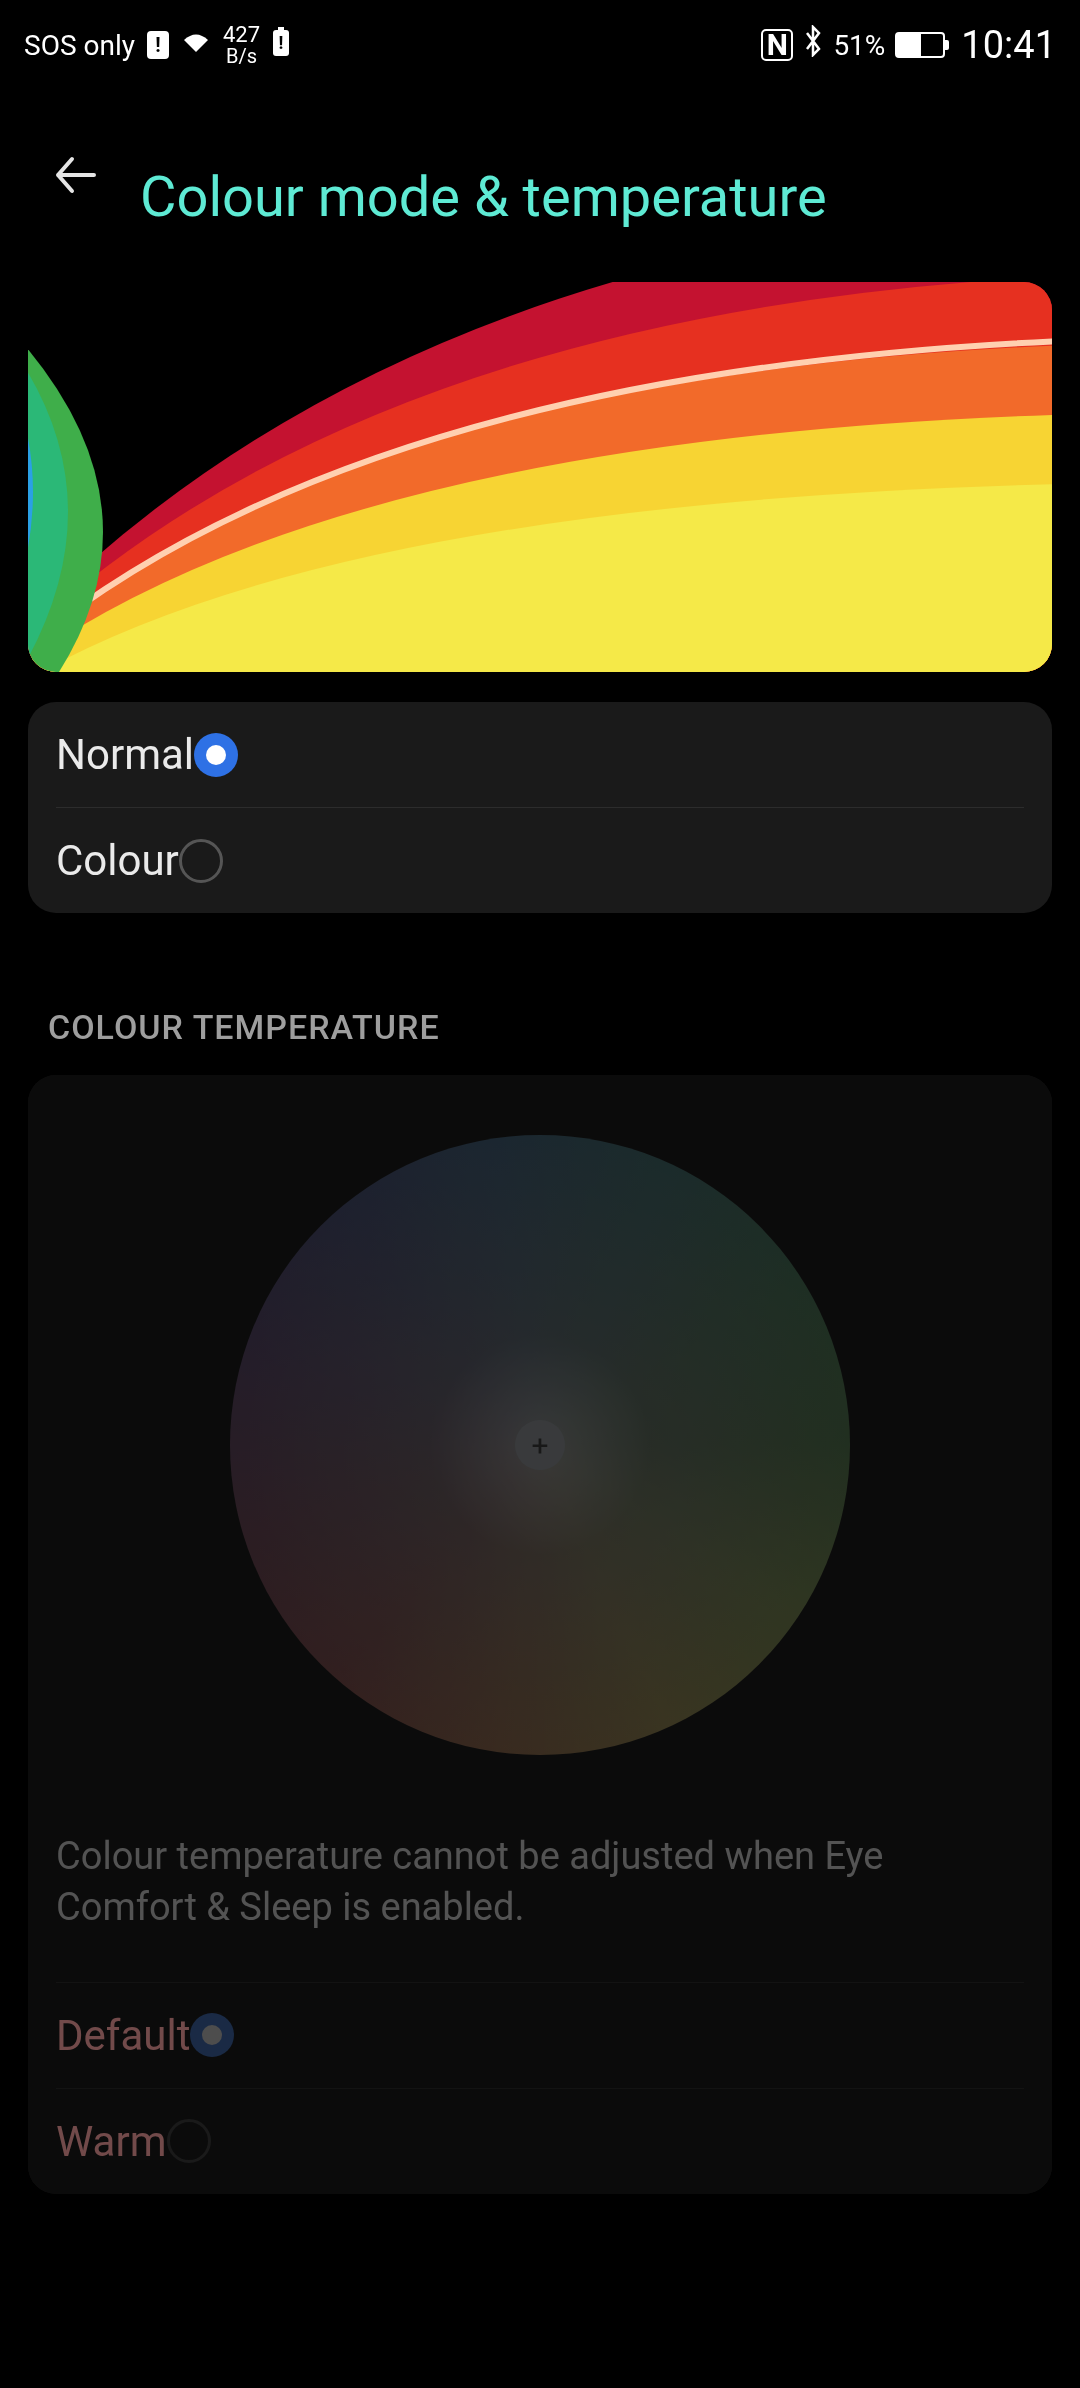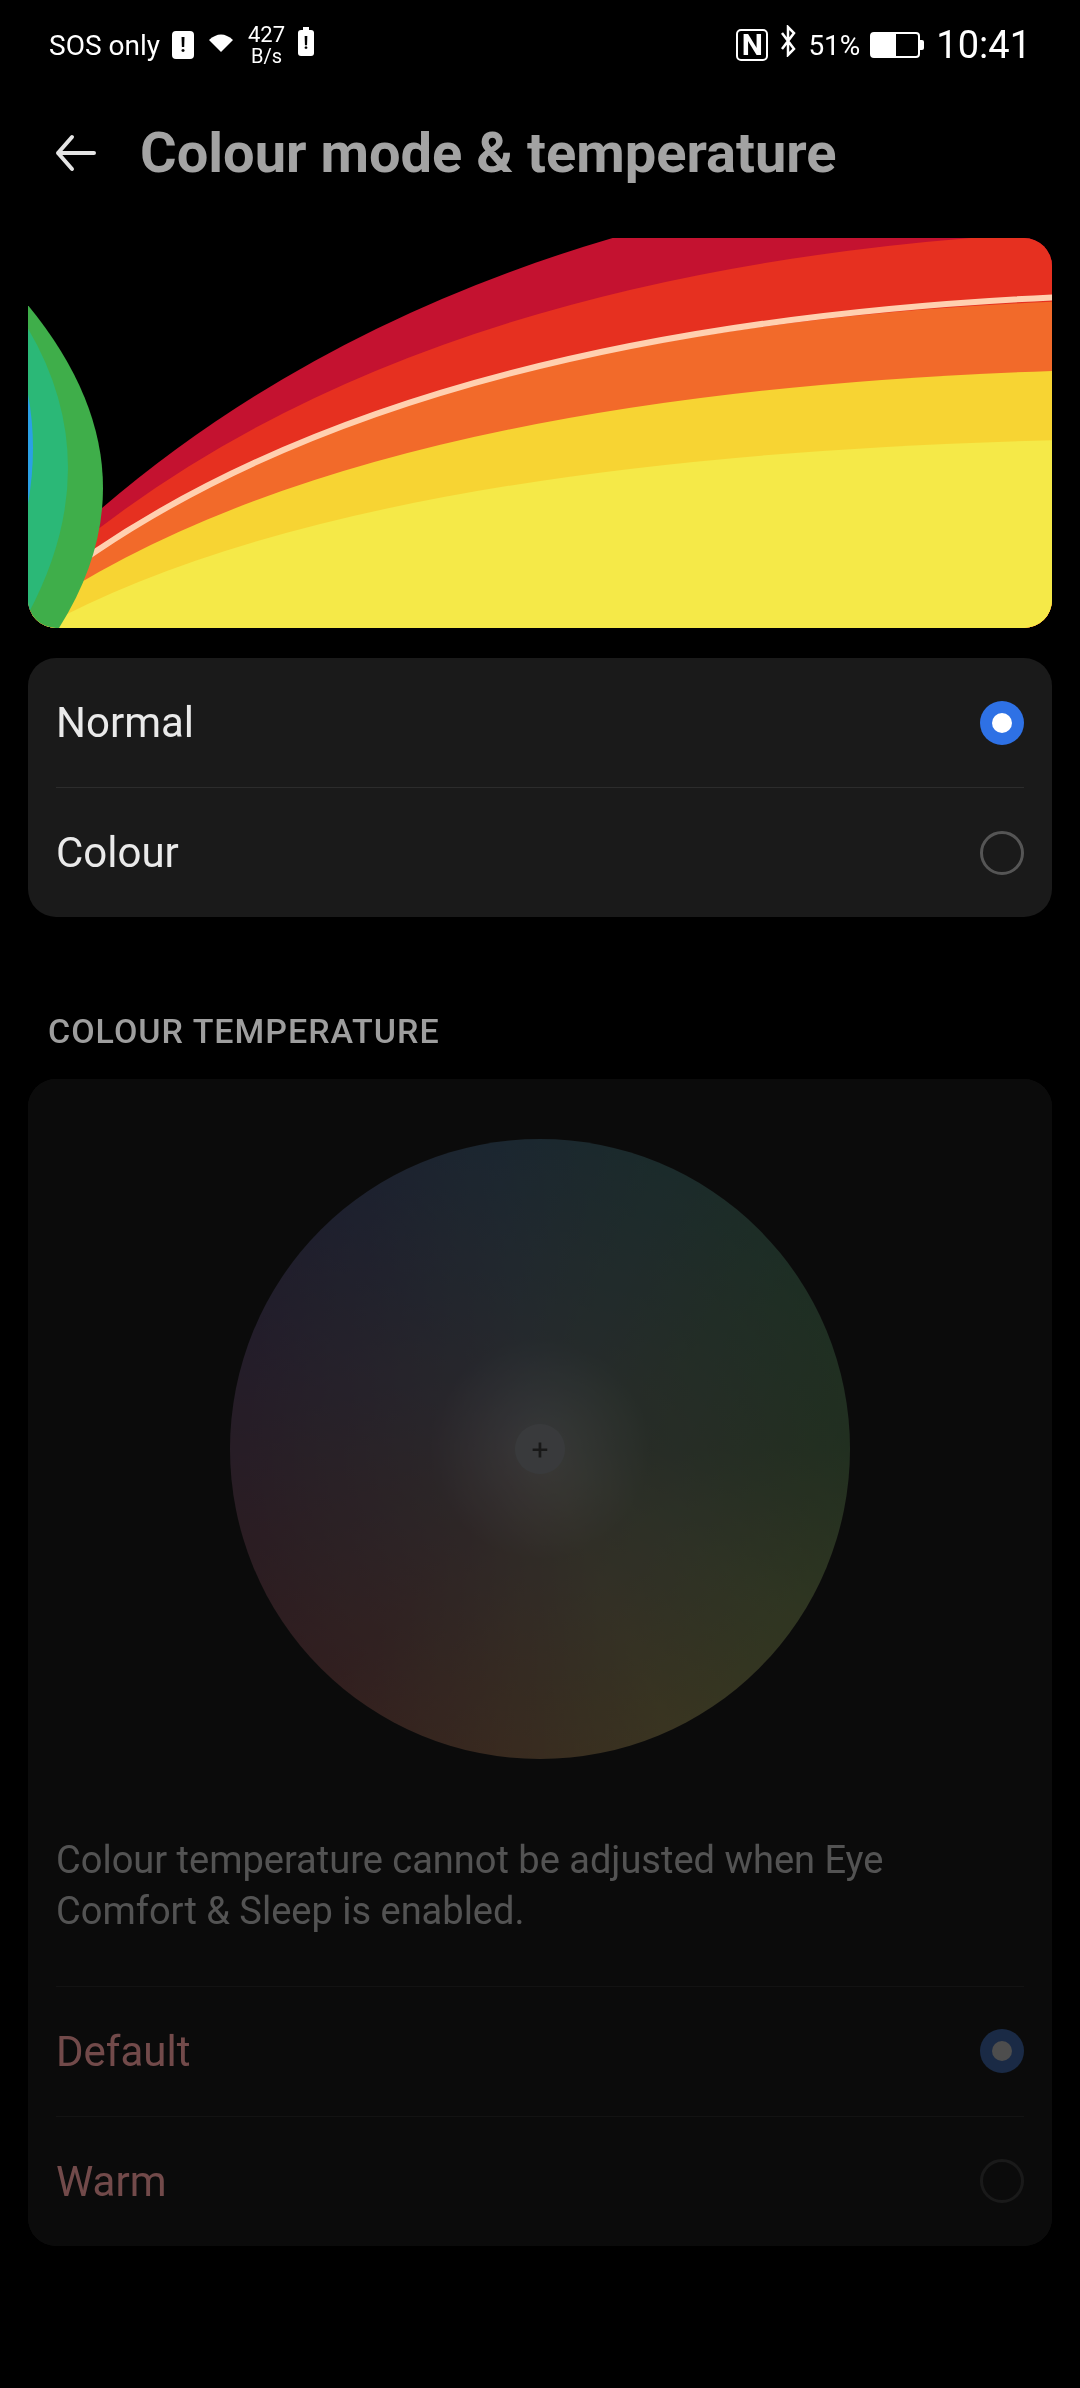--- a/index.html
+++ b/index.html
@@ -13,21 +13,21 @@
       height: 2388px;
       background: #000000;
       color: #ffffff;
       overflow: hidden;
     }
     .status-bar {
       display: flex;
       justify-content: space-between;
       align-items: center;
       height: 90px;
-      padding: 0 49px;
+      padding: 0 24px;
       font-size: 28px;
     }
     .status-left, .status-right {
       display: flex;
       align-items: center;
       gap: 10px;
     }
     .status-left {
       gap: 12px;
     }
@@ -106,22 +106,23 @@
     .back-arrow {
       width: 56px;
       height: 56px;
       display: flex;
       align-items: center;
       justify-content: center;
       cursor: pointer;
     }
     .title {
       font-size: 56px;
-      font-weight: 700;
-      color: #a3a3a3;
+      font-weight: 400;
+      color: #5eead4;
+      margin-top: 44px;
     }
     .rainbow-preview {
       margin: 12px 28px 0 28px;
       border-radius: 28px;
       height: 390px;
       overflow: hidden;
       position: relative;
     }
     .rainbow-preview svg {
       display: block;
@@ -130,22 +131,21 @@
     }
     .card {
       background: #1a1a1a;
       margin: 30px 28px 0 28px;
       border-radius: 28px;
       overflow: hidden;
     }
     .list-item {
       display: flex;
       align-items: center;
-      justify-content: space-between;
-      padding: 40px 28px;
+      padding: 28px 28px;
       font-size: 42px;
       color: #eaeaea;
     }
     .divider {
       height: 1px;
       background: #2c2c2c;
       margin: 0 28px;
     }
     .radio {
       width: 44px;

